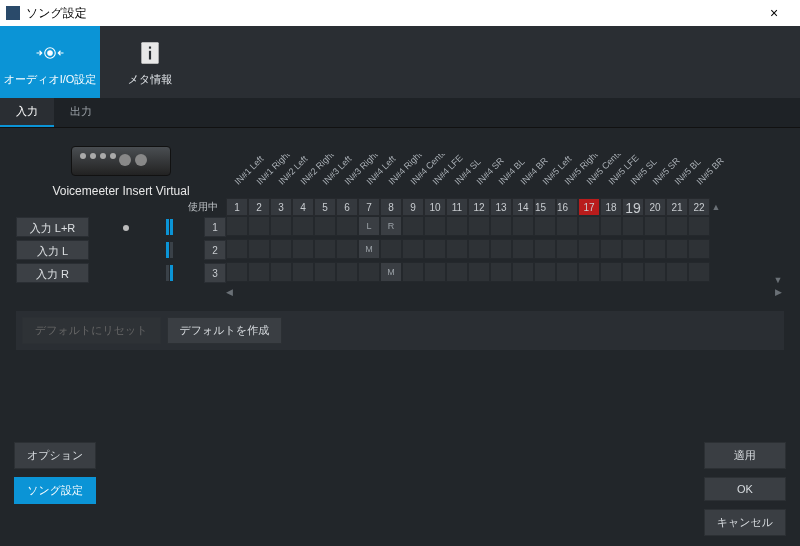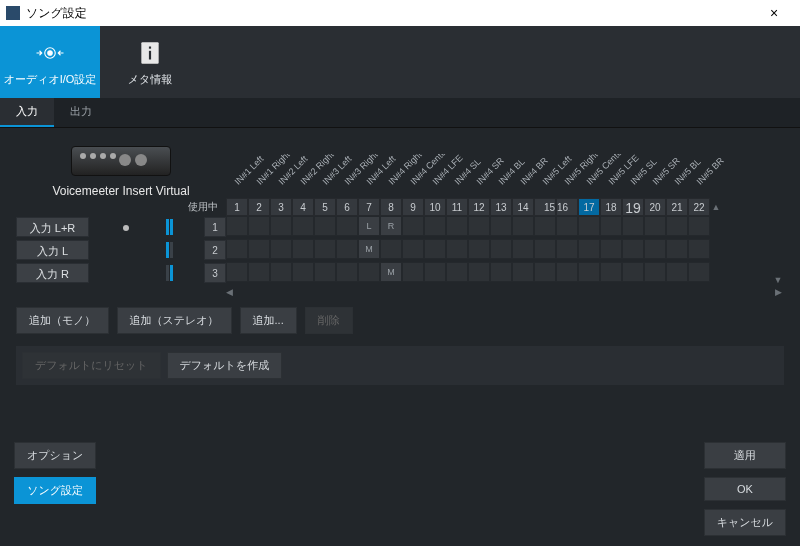--- a/index.html
+++ b/index.html
@@ -177,23 +177,23 @@
           <div class="num" style="width: 22px; height: 18px; line-height: 18px; text-align: center; background: rgb(53, 57, 62); border: 1px solid rgb(38, 41, 45); font-size: 10px;">5</div>
           <div class="num" style="width: 22px; height: 18px; line-height: 18px; text-align: center; background: rgb(53, 57, 62); border: 1px solid rgb(38, 41, 45); font-size: 10px;">6</div>
           <div class="num" style="width: 22px; height: 18px; line-height: 18px; text-align: center; background: rgb(53, 57, 62); border: 1px solid rgb(38, 41, 45); font-size: 10px;">7</div>
           <div class="num" style="width: 22px; height: 18px; line-height: 18px; text-align: center; background: rgb(53, 57, 62); border: 1px solid rgb(38, 41, 45); font-size: 10px;">8</div>
           <div class="num" style="width: 22px; height: 18px; line-height: 18px; text-align: center; background: rgb(53, 57, 62); border: 1px solid rgb(38, 41, 45); font-size: 10px;">9</div>
           <div class="num" style="width: 22px; height: 18px; line-height: 18px; text-align: center; background: rgb(53, 57, 62); border: 1px solid rgb(38, 41, 45); font-size: 10px;">10</div>
           <div class="num" style="width: 22px; height: 18px; line-height: 18px; text-align: center; background: rgb(53, 57, 62); border: 1px solid rgb(38, 41, 45); font-size: 10px;">11</div>
           <div class="num" style="width: 22px; height: 18px; line-height: 18px; text-align: center; background: rgb(53, 57, 62); border: 1px solid rgb(38, 41, 45); font-size: 10px;">12</div>
           <div class="num" style="width: 22px; height: 18px; line-height: 18px; text-align: center; background: rgb(53, 57, 62); border: 1px solid rgb(38, 41, 45); font-size: 10px;">13</div>
           <div class="num" style="width: 22px; height: 18px; line-height: 18px; text-align: center; background: rgb(53, 57, 62); border: 1px solid rgb(38, 41, 45); font-size: 10px;">14</div>
-          <div class="num" style="width: 22px; height: 18px; line-height: 18px; text-align: right; background: rgb(53, 57, 62); border: 1px solid rgb(38, 41, 45); font-size: 10px;">15</div>
+          <div class="num" style="width: 22px; height: 18px; line-height: 18px; text-align: left; background: rgb(53, 57, 62); border: 1px solid rgb(38, 41, 45); font-size: 10px;">15</div>
           <div class="num" style="width: 22px; height: 18px; line-height: 18px; text-align: left; background: rgb(53, 57, 62); border: 1px solid rgb(38, 41, 45); font-size: 10px;">16</div>
-          <div class="num" style="width: 22px; height: 18px; line-height: 18px; text-align: center; background: #0369a1; border: 1px solid rgb(38, 41, 45); font-size: 10px;">17</div>
+          <div class="num" style="width: 22px; height: 18px; line-height: 18px; text-align: center; background: #b91c1c; border: 1px solid rgb(38, 41, 45); font-size: 10px;">17</div>
           <div class="num" style="width: 22px; height: 18px; line-height: 18px; text-align: center; background: rgb(53, 57, 62); border: 1px solid rgb(38, 41, 45); font-size: 10px;">18</div>
           <div class="num" style="width: 22px; height: 18px; line-height: 18px; text-align: center; background: rgb(53, 57, 62); border: 1px solid rgb(38, 41, 45); font-size: 14px;">19</div>
           <div class="num" style="width: 22px; height: 18px; line-height: 18px; text-align: center; background: rgb(53, 57, 62); border: 1px solid rgb(38, 41, 45); font-size: 10px;">20</div>
           <div class="num" style="width: 22px; height: 18px; line-height: 18px; text-align: center; background: rgb(53, 57, 62); border: 1px solid rgb(38, 41, 45); font-size: 10px;">21</div>
           <div class="num" style="width: 22px; height: 18px; line-height: 18px; text-align: center; background: rgb(53, 57, 62); border: 1px solid rgb(38, 41, 45); font-size: 10px;">22</div>
         </div>
       <div class="scroll-tri">▲</div>
     </div>
 
     <div class="grid-body">
@@ -301,26 +301,20 @@
           </div>
         </div>
       <div class="scroll-tri" style="align-self:flex-end">▼</div>
     </div>
 
     <div class="hscroll">
       <span>◀</span>
       <span>▶</span>
     </div>
 
-    <div class="toolbar">
-      <div class="btn">追加（モノ）</div>
-      <div class="btn">追加（ステレオ）</div>
-      <div class="btn">追加...</div>
-      <div class="btn disabled">削除</div>
-    </div>
 
     <div class="defaults">
       <div class="btn disabled">デフォルトにリセット</div>
       <div class="btn">デフォルトを作成</div>
     </div>
   </div>
 
   <div class="footer">
     <div class="left">
       <div class="btn wide">オプション</div>

